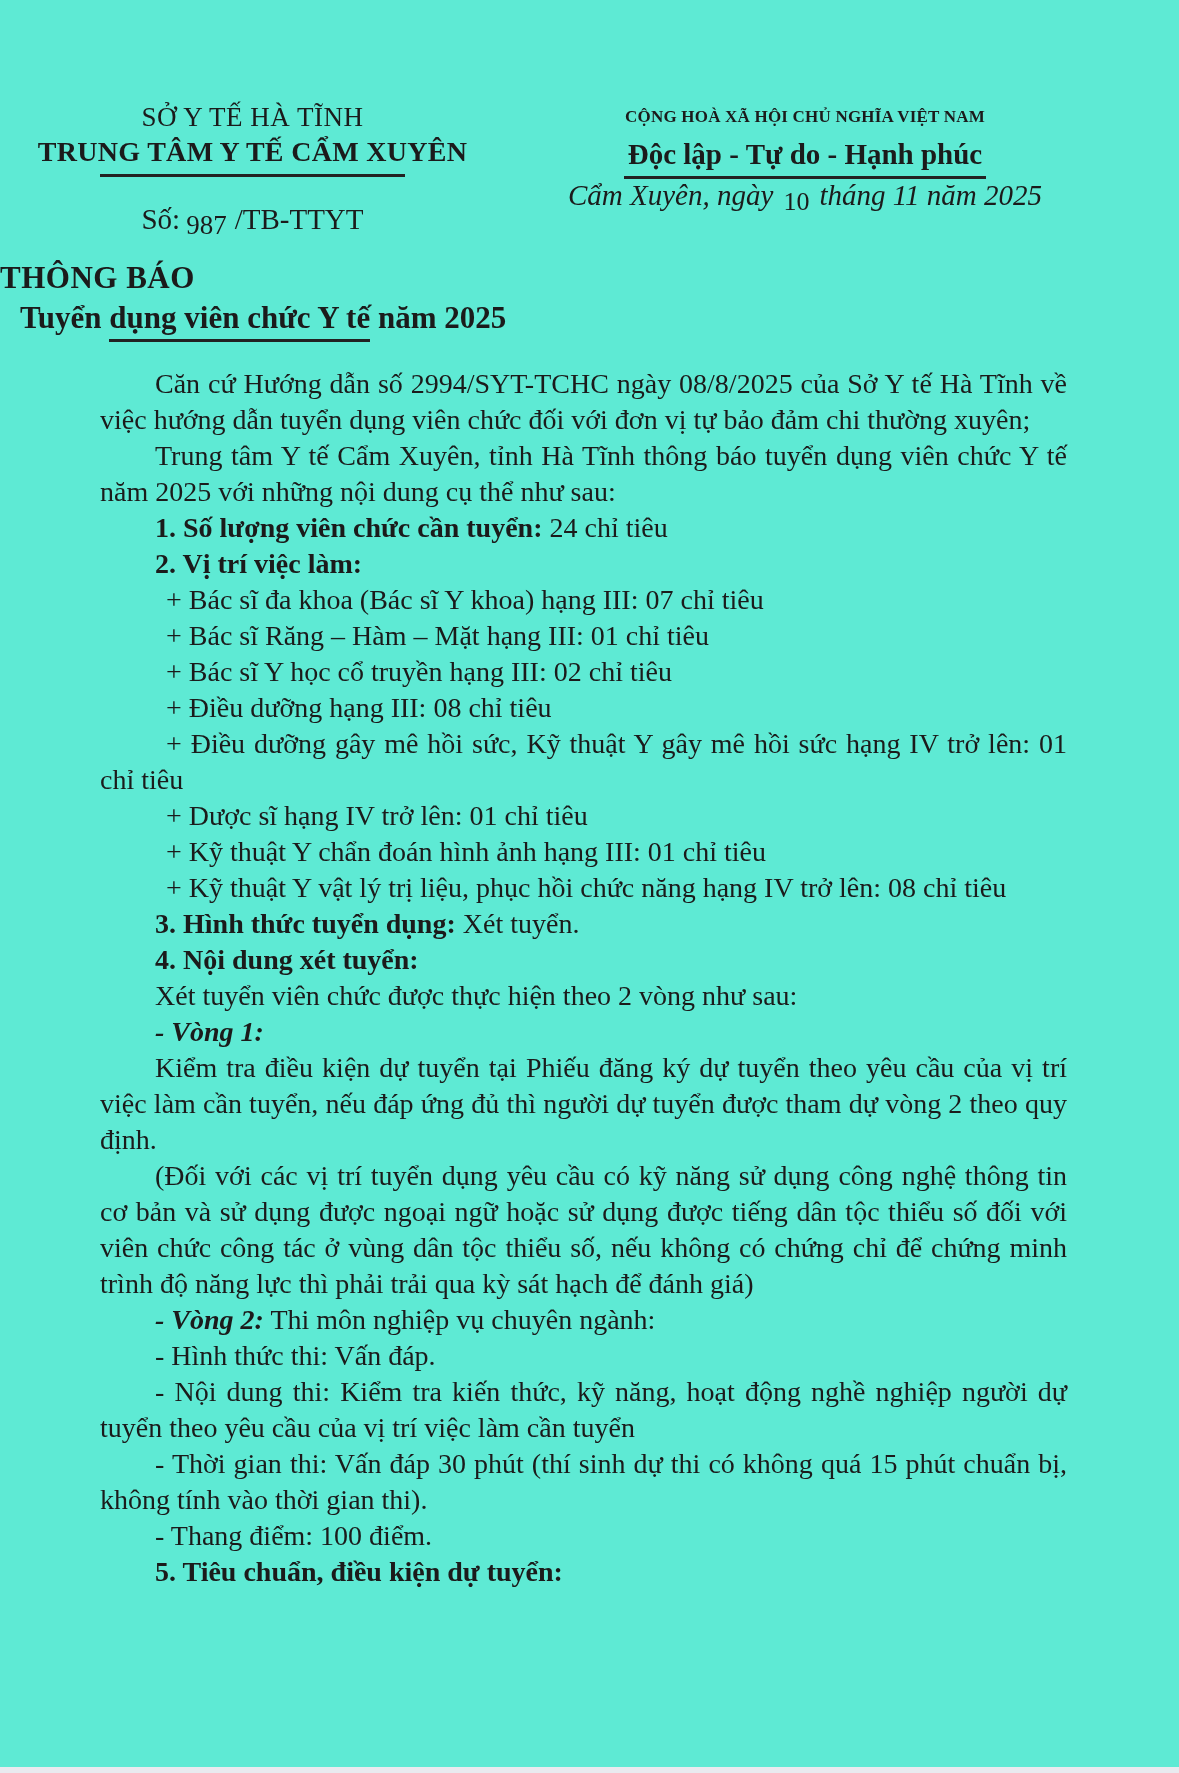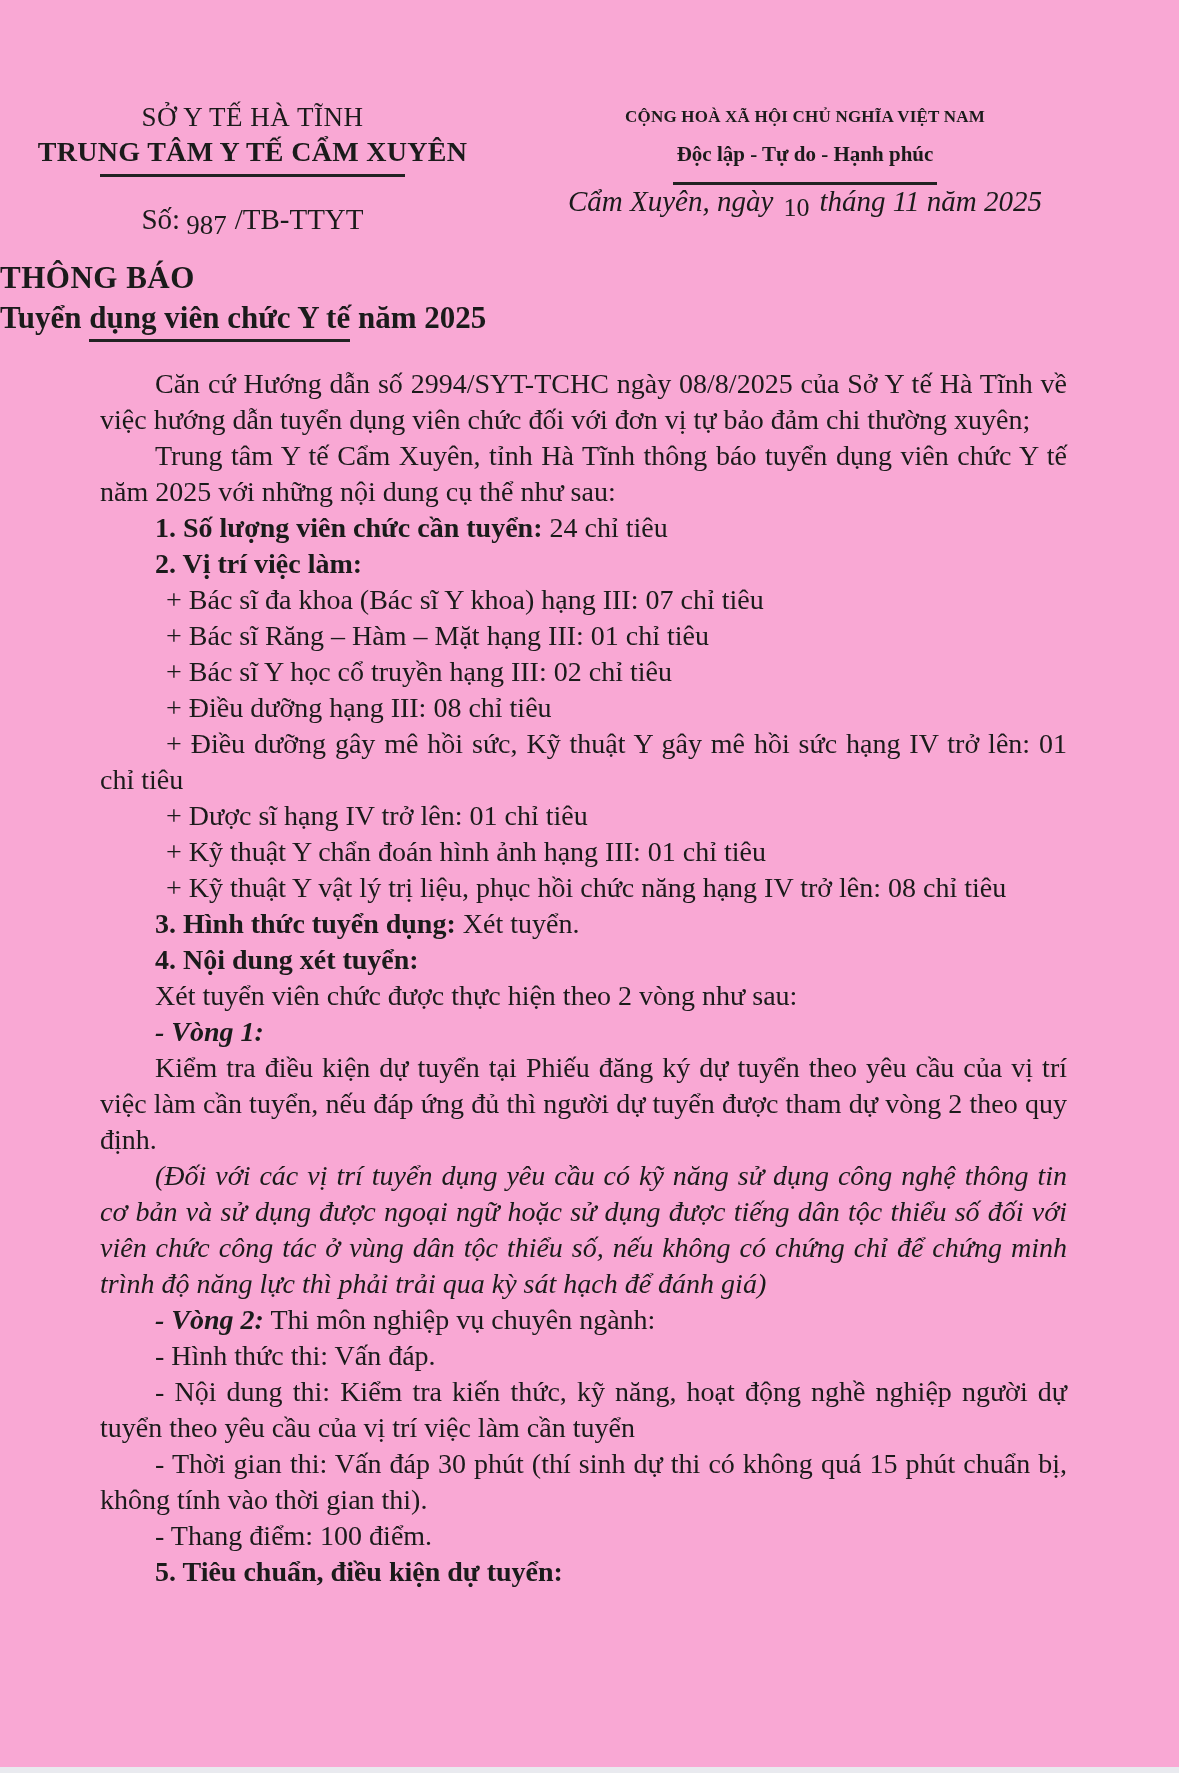--- a/index.html
+++ b/index.html
@@ -3,54 +3,54 @@
 <meta charset="utf-8">
 <style>
   html,body{margin:0;padding:0;}
   body{
     width:1179px;height:1773px;
     background:#ffffff;
     font-family:"Liberation Serif","DejaVu Serif",serif;
     color:#1b1b1b;
     -webkit-font-smoothing:antialiased;
   }
-  .page{position:relative;width:1179px;height:1773px;overflow:hidden;background:#f9a8d4;}
+  .page{position:relative;width:1179px;height:1773px;overflow:hidden;background:#5eead4;}
 
   
   .header{display:flex;padding-top:100px;}
   .hcol-left{width:505px;text-align:center;}
   .hcol-right{width:600px;text-align:center;}
   .org-parent{font-size:27px;letter-spacing:.5px;line-height:34px;}
   .org-name{font-size:28px;font-weight:bold;letter-spacing:.3px;line-height:36px;}
   .org-underline{width:305px;height:0;border-top:3px solid #222;margin:4px auto 0 auto;}
   .doc-number{margin-top:26px;font-size:29px;}
   .doc-number .num-value{font-size:27px;position:relative;top:5px;padding:0 8px 0 6px;}
   .nat-line1{font-size:17px;font-weight:bold;letter-spacing:.2px;line-height:34px;}
-  .nat-line2{display:inline-block;font-size:21px;font-weight:bold;border-bottom:3px solid #222;padding:0 4px 11px 4px;line-height:34px;margin-top:3px;}
+  .nat-line2{display:inline-block;font-size:29px;font-weight:bold;border-bottom:3px solid #222;padding:0 4px 5px 4px;line-height:34px;margin-top:3px;}
   .date-line{font-size:29px;font-style:italic;}
   .date-line .day-value{font-style:normal;font-size:26px;position:relative;top:5px;padding:0 10px;}
 
   
   .title-block{margin-top:24px;}
   .title-main{font-size:31px;font-weight:bold;letter-spacing:.5px;}
-  .title-sub{font-size:31px;font-weight:bold;margin-top:4px;}
+  .title-sub{font-size:31px;font-weight:bold;margin-top:4px;padding-left:20px;}
   .title-sub .u{border-bottom:3px solid #222;padding-bottom:4px;}
 
   
   .body-text{
     margin:30px 112px 0 100px;
     font-size:28px;
     line-height:36px;
     text-align:justify;
   }
   .body-text p{margin:0;text-indent:55px;}
   .body-text p.plus{text-indent:66px;}
   b{font-weight:bold;}
   .bi{font-weight:bold;font-style:italic;}
-  .it{font-style:italic;}
+  .it{}
 
   .bottom-strip{position:absolute;left:0;right:0;bottom:0;height:6px;background:#e9eaef;}
 </style>
 </head>
 <body>
 
 <div class="page">
 
   <div class="header">
     <div class="hcol-left">

